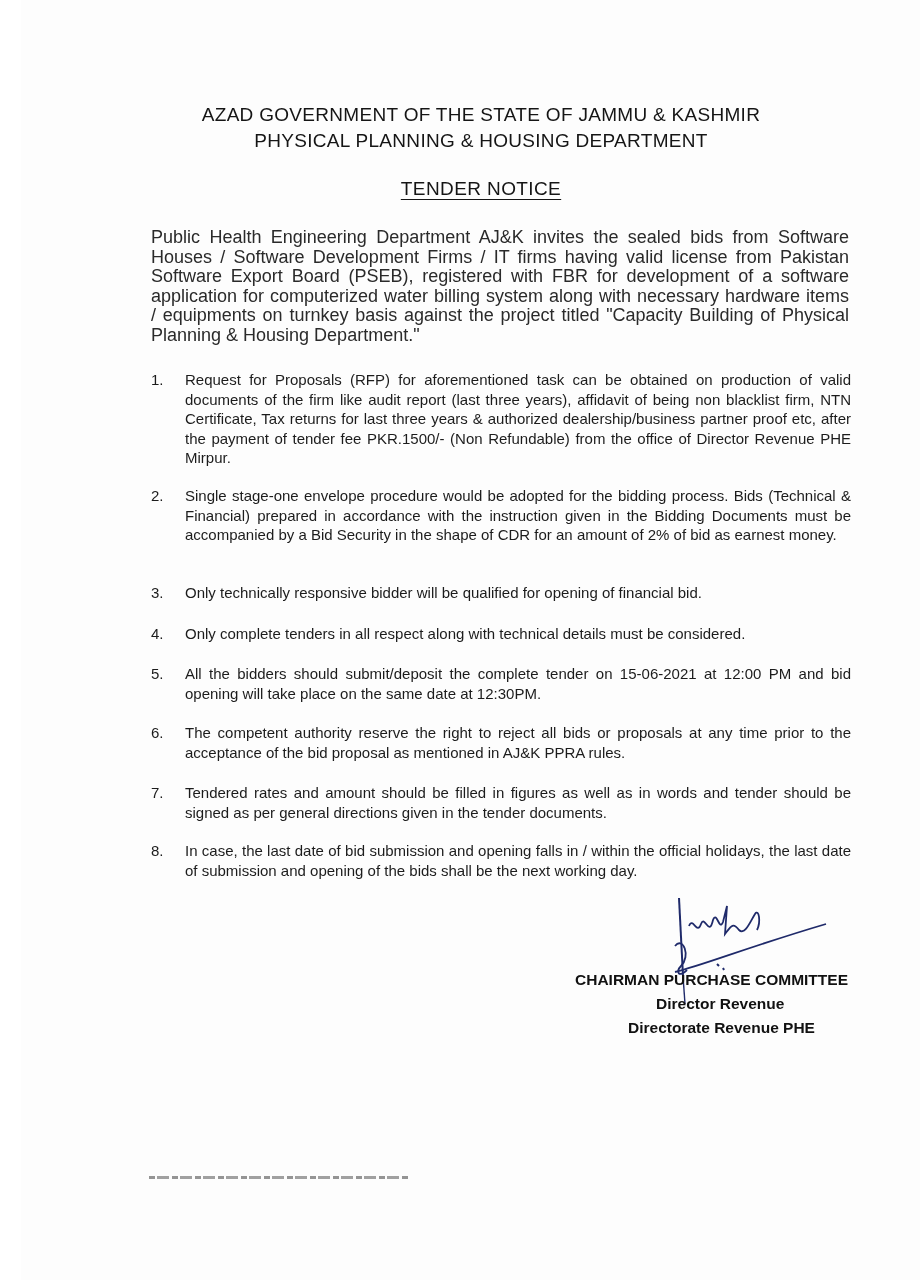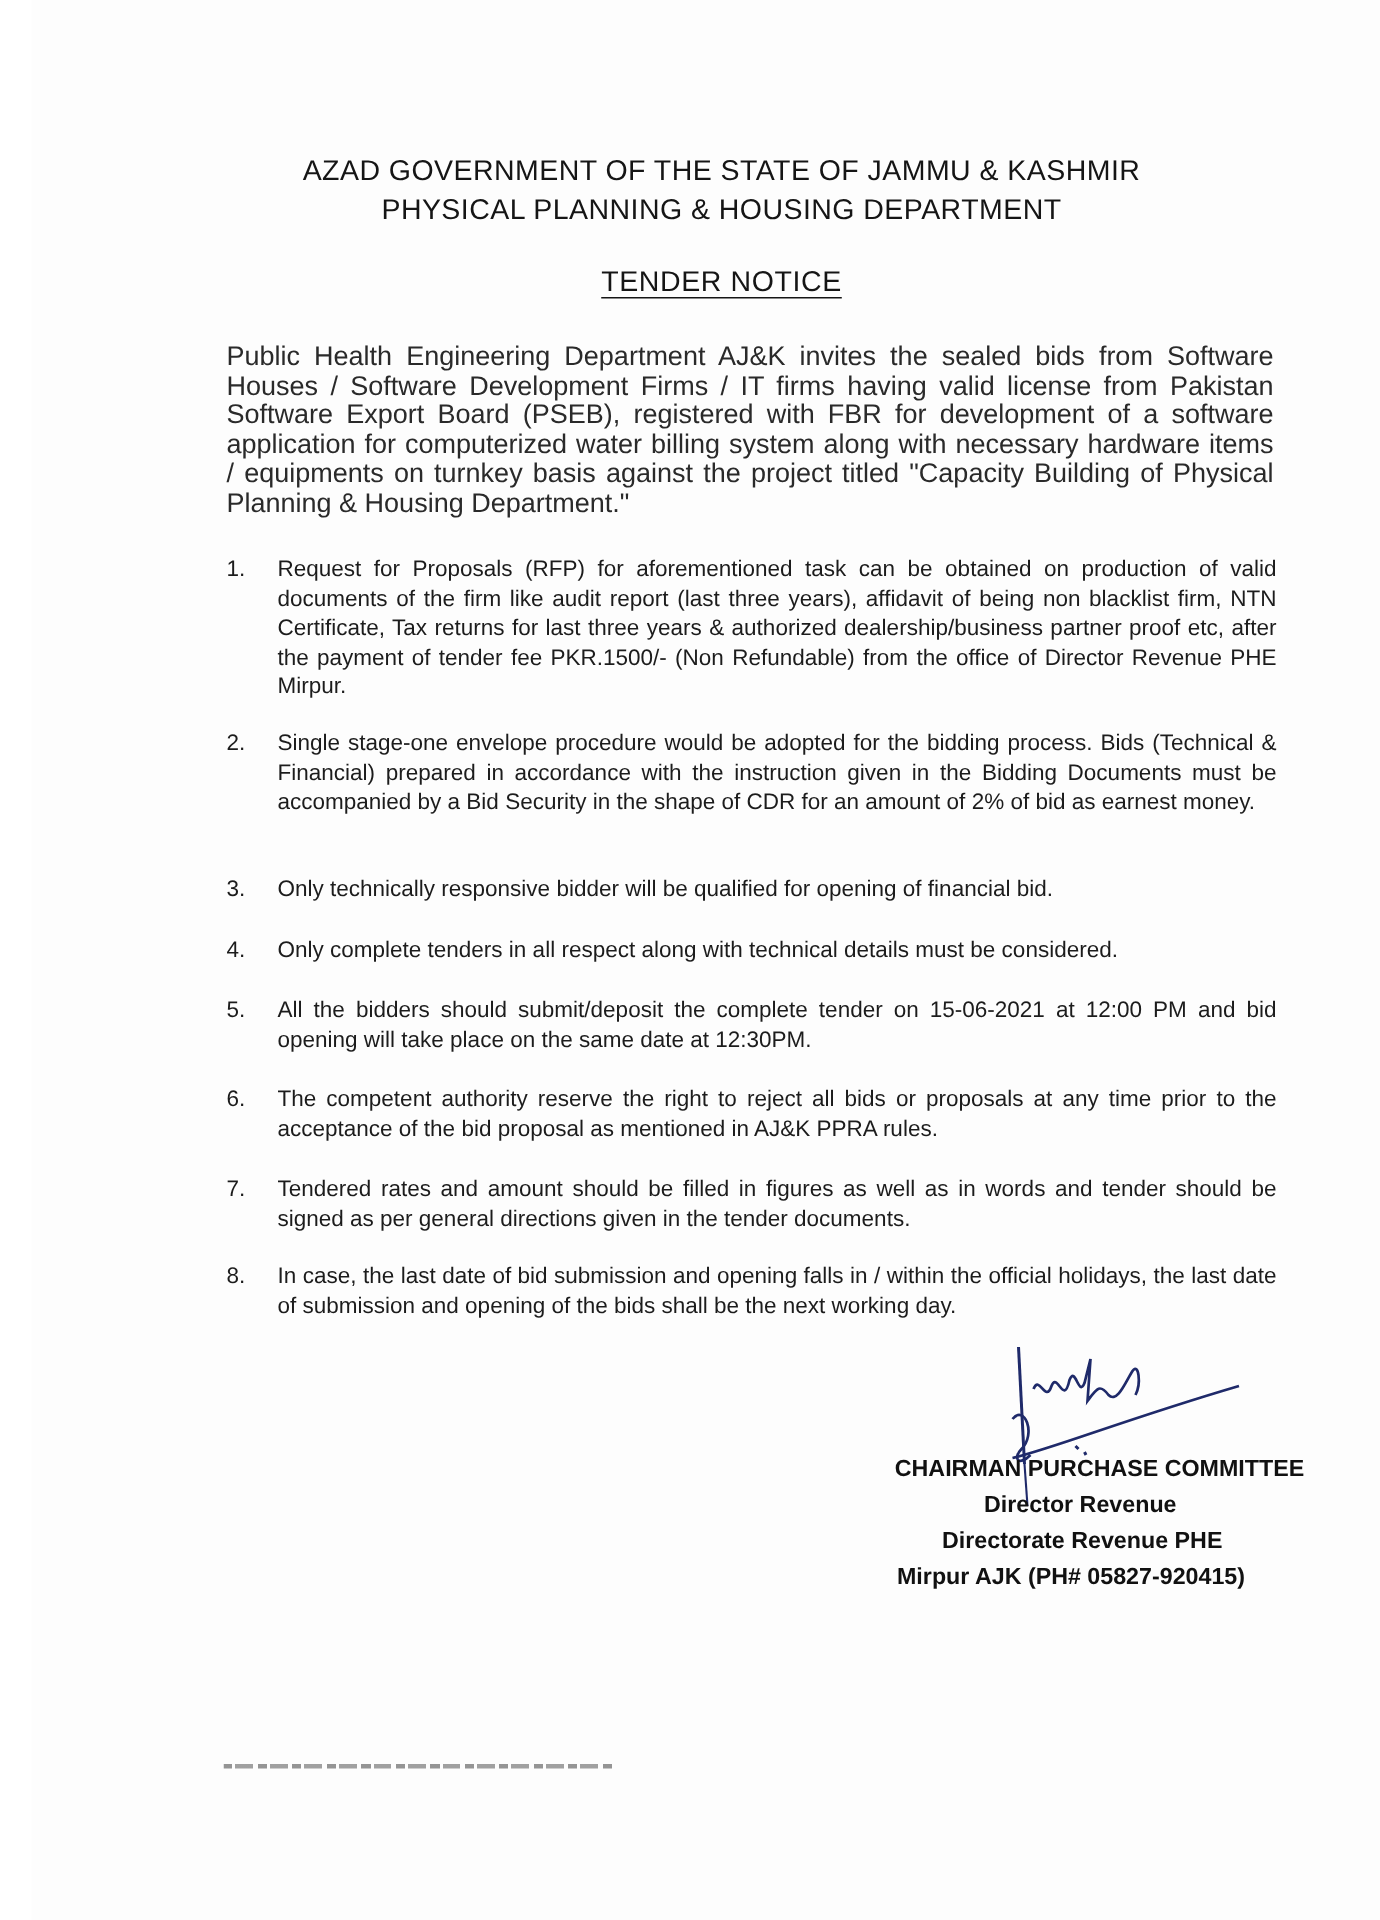--- a/index.html
+++ b/index.html
@@ -38,21 +38,21 @@
       font-size: 15px; line-height: 19.5px; color: #1c1c1c;
     }
     .item .num { position: absolute; left: 0; top: 0; width: 30px; }
     .item .txt { margin-left: 34px; text-align: justify; display: block; }
 
     .sig-block {
       position: absolute; left: 540px; top: 968px; width: 330px;
       font-weight: bold; font-size: 15.5px; line-height: 24px; color: #111;
     }
     .sig-block .r { display: block; }
-    .sig-block .r0 { text-align: center; padding-left: 14px; }
+    .sig-block .r0 { text-align: left; padding-left: 14px; }
     .sig-block .r1 { text-align: left; padding-left: 95px; }
     .sig-block .r2 { text-align: left; padding-left: 67px; }
     .sig-block .r3 { text-align: left; padding-left: 37px; }
     .sig-block .r4 { text-align: left; padding-left: 37px; }
 
     .signature { position: absolute; left: 640px; top: 886px; width: 180px; height: 120px; }
 
     .footer-path {
       position: absolute; left: 128px; top: 1174px; width: 260px; height: 8px;
       font-size: 4px; color: #555; overflow: hidden; white-space: nowrap;
@@ -113,20 +113,19 @@
     <path d="M28 40 C 32 30, 36 50, 40 38 C 44 28, 48 52, 52 34 C 56 24, 58 46, 62 36 L66 20 L64 48 C 70 40, 72 36, 78 44 C 84 50, 90 34, 94 28 C 98 22, 100 36, 96 44" stroke="#1f2a6a" stroke-width="1.8" fill="none"></path>
     <path d="M14 86 C 40 80, 90 60, 165 38" stroke="#1f2a6a" stroke-width="1.8" fill="none"></path>
     <path d="M56 78 l2 2 M62 82 l1 2" stroke="#1f2a6a" stroke-width="2" fill="none"></path>
     <path d="M22 90 L24 118" stroke="#1f2a6a" stroke-width="1.4" fill="none"></path>
   </svg>
 
   <div class="sig-block">
     <span class="r r0">CHAIRMAN PURCHASE COMMITTEE</span>
     <span class="r r1">Director Revenue</span>
     <span class="r r2">Directorate Revenue PHE</span>
-    <span class="r r4">Mirpur AJK (PH# 05827-920415)</span>
   </div>
 
   <div class="footer-path">
     <span class="footer-smudge"></span>
   </div>
 
 </div>
 
 </body></html>

